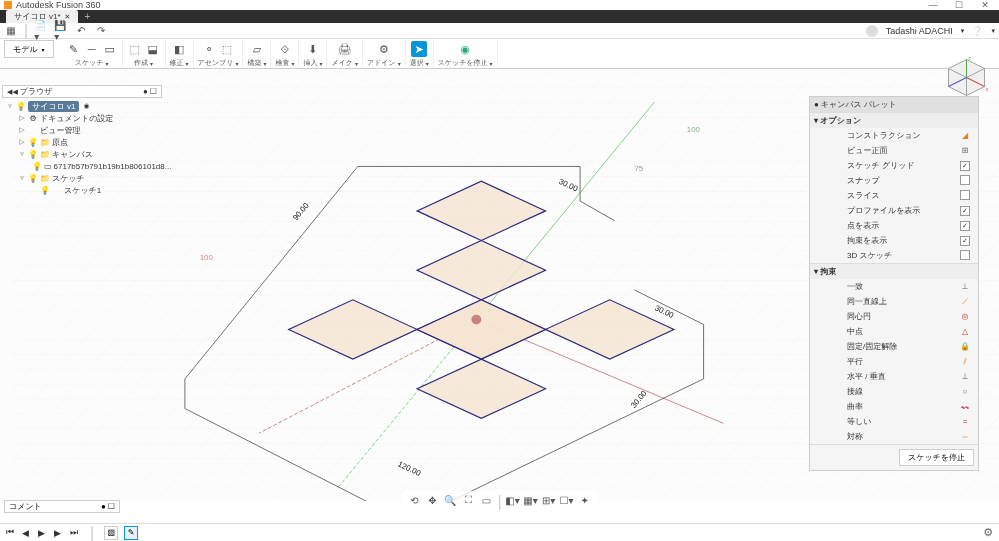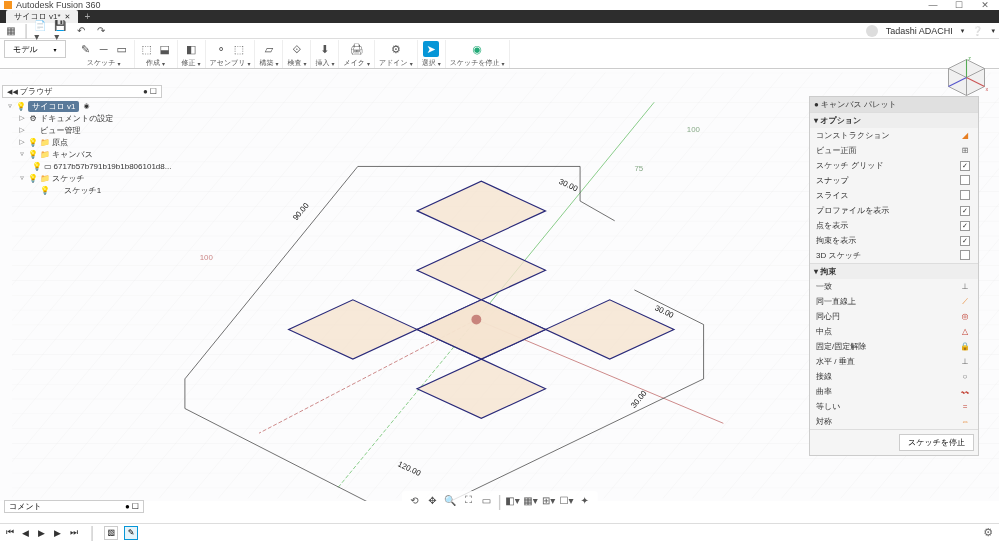--- a/index.html
+++ b/index.html
@@ -12,21 +12,21 @@
 
 .tabbar { height: 13px; background: #2d2d2d; display: flex; align-items: center; padding-left: 6px; }
 .tab { background: #f0f0f0; color: #333; font-size: 8px; padding: 1px 8px; display: flex; align-items: center; gap: 4px; border-radius: 2px 2px 0 0; }
 .tab-add { color: #aaa; font-size: 10px; padding: 0 6px; cursor: pointer; }
 
 .qat { height: 16px; background: #fff; display: flex; align-items: center; padding: 0 4px; gap: 6px; border-bottom: 1px solid #ddd; }
 .qat-icon { width: 14px; height: 12px; display: flex; align-items: center; justify-content: center; font-size: 10px; color: #555; cursor: pointer; }
 .qat-right { margin-left: auto; display: flex; align-items: center; gap: 8px; font-size: 9px; color: #333; }
 
 .ribbon { height: 30px; background: #fff; display: flex; align-items: flex-start; padding: 1px 4px; border-bottom: 1px solid #ccc; }
-.ws-select { background: #fff; border: 1px solid #ccc; font-size: 8px; padding: 2px 8px; margin-right: 8px; height: 18px; display: flex; align-items: center; gap: 16px; cursor: pointer; }
+.ws-select { background: #fff; border: 1px solid #ccc; font-size: 8px; padding: 2px 8px; margin-right: 8px; height: 18px; display: flex; align-items: center; gap: 4px; cursor: pointer; }
 .rg { display: flex; flex-direction: column; align-items: center; padding: 0 4px; height: 28px; border-right: 1px solid #eee; }
 .rg-icons { display: flex; gap: 2px; height: 18px; align-items: center; }
 .rg-icon { width: 16px; height: 16px; display: flex; align-items: center; justify-content: center; font-size: 11px; color: #555; cursor: pointer; border-radius: 2px; }
 .rg-icon.active { background: #0696d7; color: #fff; }
 .rg-label { font-size: 7px; color: #555; display: flex; align-items: center; gap: 2px; }
 .dd { font-size: 6px; }
 
 .browser { position: absolute; left: 2px; top: 85px; width: 160px; height: 415px; z-index: 10; }
 .browser-head { height: 13px; background: #fff; border: 1px solid #ccc; display: flex; align-items: center; padding: 0 4px; font-size: 8px; color: #333; }
 .browser-head .dot { margin-left: auto; display: flex; gap: 2px; }
@@ -40,26 +40,26 @@
 .canvas { position: absolute; left: 0; top: 70px; right: 0; bottom: 40px; background: #fcfcfd; overflow: hidden; padding-left: 12px; }
 .canvas svg { width: 100%; height: 100%; }
 
 .viewcube { position: absolute; right: 10px; top: 55px; width: 45px; height: 45px; z-index: 20; }
 .viewcube svg { width: 100%; height: 100%; }
 
 .palette { position: absolute; right: 20px; top: 96px; width: 170px; background: #f5f5f5; border: 1px solid #ccc; z-index: 15; font-size: 8px; }
 .pal-head { background: #e0e0e0; padding: 2px 4px; font-size: 8px; color: #333; display: flex; align-items: center; }
 .pal-sec { background: #eee; padding: 2px 4px; font-size: 8px; font-weight: bold; color: #333; border-top: 1px solid #ddd; }
 .pal-row { display: flex; align-items: center; padding: 2px 6px; height: 15px; }
-.pal-row .lbl { flex: 1; color: #333; }
+.pal-row .lbl { flex: 1; color: #333; margin-left: 31px; }
 .pal-row .ctl { width: 14px; text-align: center; color: #666; }
 .pal-foot { padding: 4px; display: flex; justify-content: flex-end; border-top: 1px solid #ddd; }
 .pal-foot button { font-size: 8px; padding: 2px 8px; background: #fff; border: 1px solid #ccc; cursor: pointer; }
 
-.comment-bar { position: absolute; left: 4px; bottom: 28px; width: 140px; height: 13px; background: #fff; border: 1px solid #ccc; font-size: 8px; display: flex; align-items: center; padding: 0 4px; }
+.comment-bar { position: absolute; left: 4px; bottom: 28px; width: 116px; height: 13px; background: #fff; border: 1px solid #ccc; font-size: 8px; display: flex; align-items: center; padding: 0 4px; }
 .comment-bar .dot { margin-left: auto; display: flex; gap: 2px; }
 
 .navbar { position: absolute; left: 50%; transform: translateX(-50%); bottom: 28px; display: flex; gap: 4px; background: rgba(255,255,255,0.8); padding: 2px 6px; border-radius: 3px; }
 .nav-icon { width: 14px; height: 14px; display: flex; align-items: center; justify-content: center; font-size: 10px; color: #555; cursor: pointer; }
 
 .timeline { position: absolute; left: 0; bottom: 0; right: 0; height: 18px; background: #fff; border-top: 1px solid #ddd; display: flex; align-items: center; padding: 0 6px; gap: 6px; }
 .tl-btn { width: 10px; font-size: 9px; color: #333; cursor: pointer; }
 .tl-icon { width: 14px; height: 14px; border: 1px solid #ccc; display: flex; align-items: center; justify-content: center; font-size: 8px; cursor: pointer; }
 .tl-icon.active { border-color: #0696d7; background: #e6f4fa; }
 .tl-gear { margin-left: auto; font-size: 11px; color: #666; cursor: pointer; }
@@ -390,20 +390,24 @@
       </div>
       <div class="pal-row">
         <span class="lbl">中点</span>
         <span class="ctl" style="color:#c0392b">△</span>
       </div>
       <div class="pal-row">
         <span class="lbl">固定/固定解除</span>
         <span class="ctl" style="color:#c0392b">🔒</span>
       </div>
       <div class="pal-row">
+        <span class="lbl">平行</span>
+        <span class="ctl" style="color:#e67e22">⫽</span>
+      </div>
+      <div class="pal-row">
         <span class="lbl">水平 / 垂直</span>
         <span class="ctl" style="color:#666">⊥</span>
       </div>
       <div class="pal-row">
         <span class="lbl">接線</span>
         <span class="ctl" style="color:#666">○</span>
       </div>
       <div class="pal-row">
         <span class="lbl">曲率</span>
         <span class="ctl" style="color:#c0392b">〰</span>

